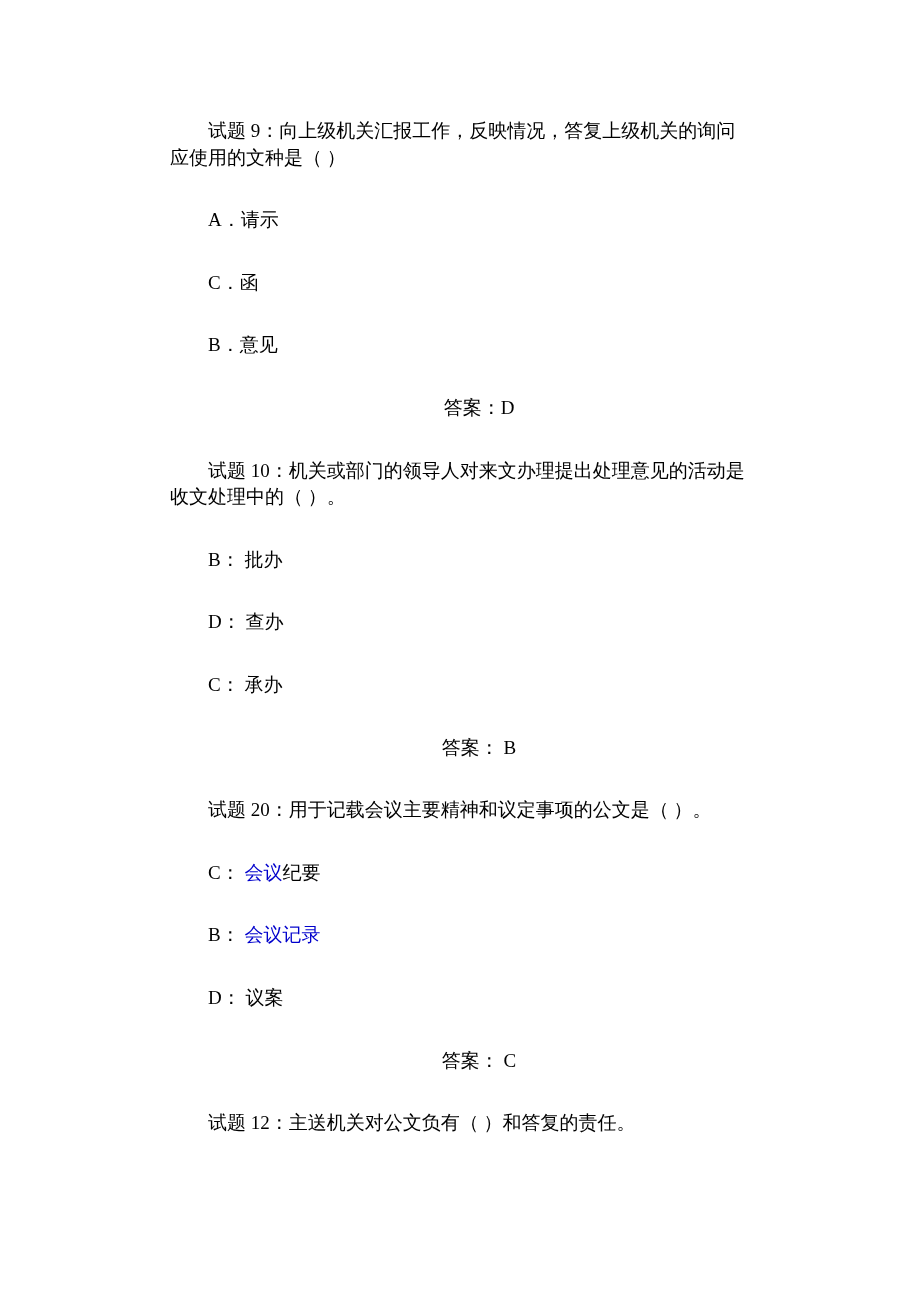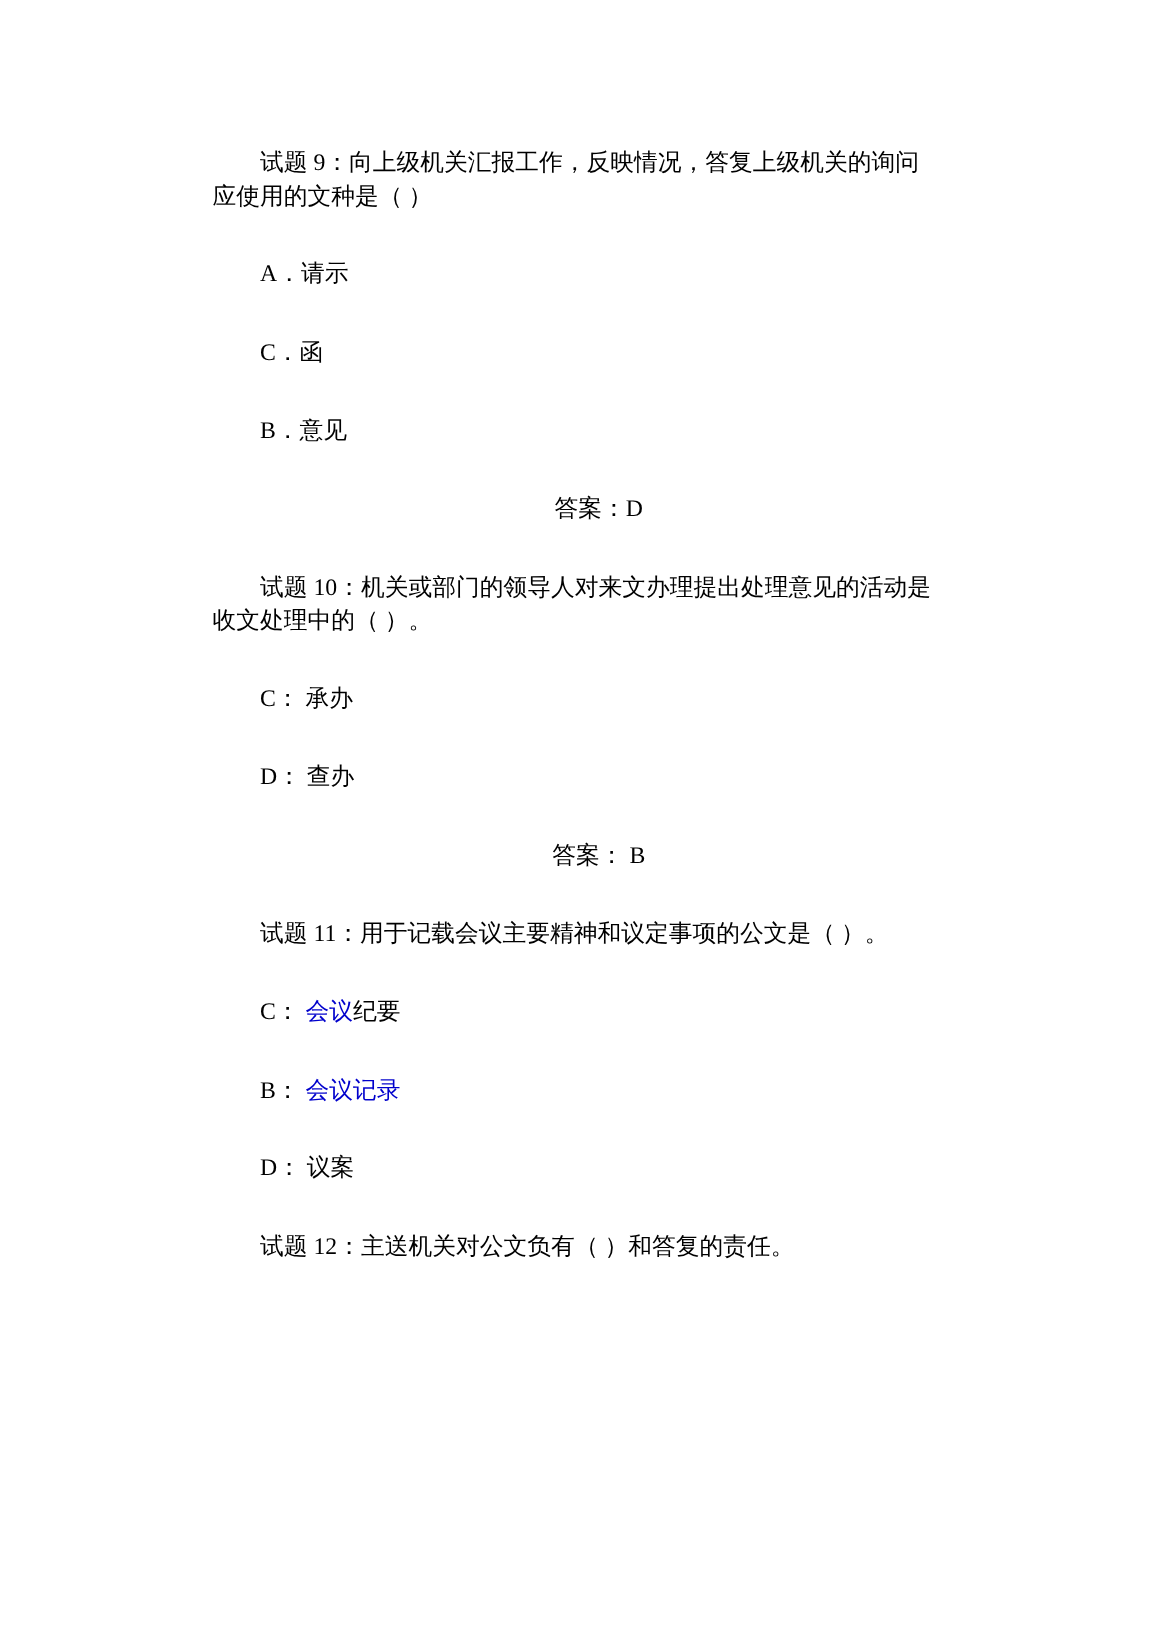--- a/index.html
+++ b/index.html
@@ -43,28 +43,30 @@
 <div class="question-block">
   <p class="question-text">试题 9：向上级机关汇报工作，反映情况，答复上级机关的询问应使用的文种是（  ）</p>
   <p class="option">A．请示</p>
   <p class="option">C．函</p>
   <p class="option">B．意见</p>
   <p class="answer">答案：D</p>
 </div>
 
 <div class="question-block">
   <p class="question-text">试题 10：机关或部门的领导人对来文办理提出处理意见的活动是收文处理中的（  ）。</p>
+  <p class="option">B：  批办</p>
+  <p class="option">D：  查办</p>
   <p class="option">C：  承办</p>
-  <p class="option">D：  查办</p>
   <p class="answer">答案：  B</p>
 </div>
 
 <div class="question-block">
-  <p class="question-text">试题 11：用于记载会议主要精神和议定事项的公文是（  ）。</p>
+  <p class="question-text">试题 20：用于记载会议主要精神和议定事项的公文是（  ）。</p>
   <p class="option"><span>C：  </span><span class="link">会议</span><span>纪要</span></p>
   <p class="option"><span>B：  </span><span class="link">会议记录</span></p>
   <p class="option">D：  议案</p>
+  <p class="answer">答案：  C</p>
 </div>
 
 <div class="question-block">
   <p class="question-text">试题 12：主送机关对公文负有（  ）和答复的责任。</p>
 
 </div>
 
 </body></html>

